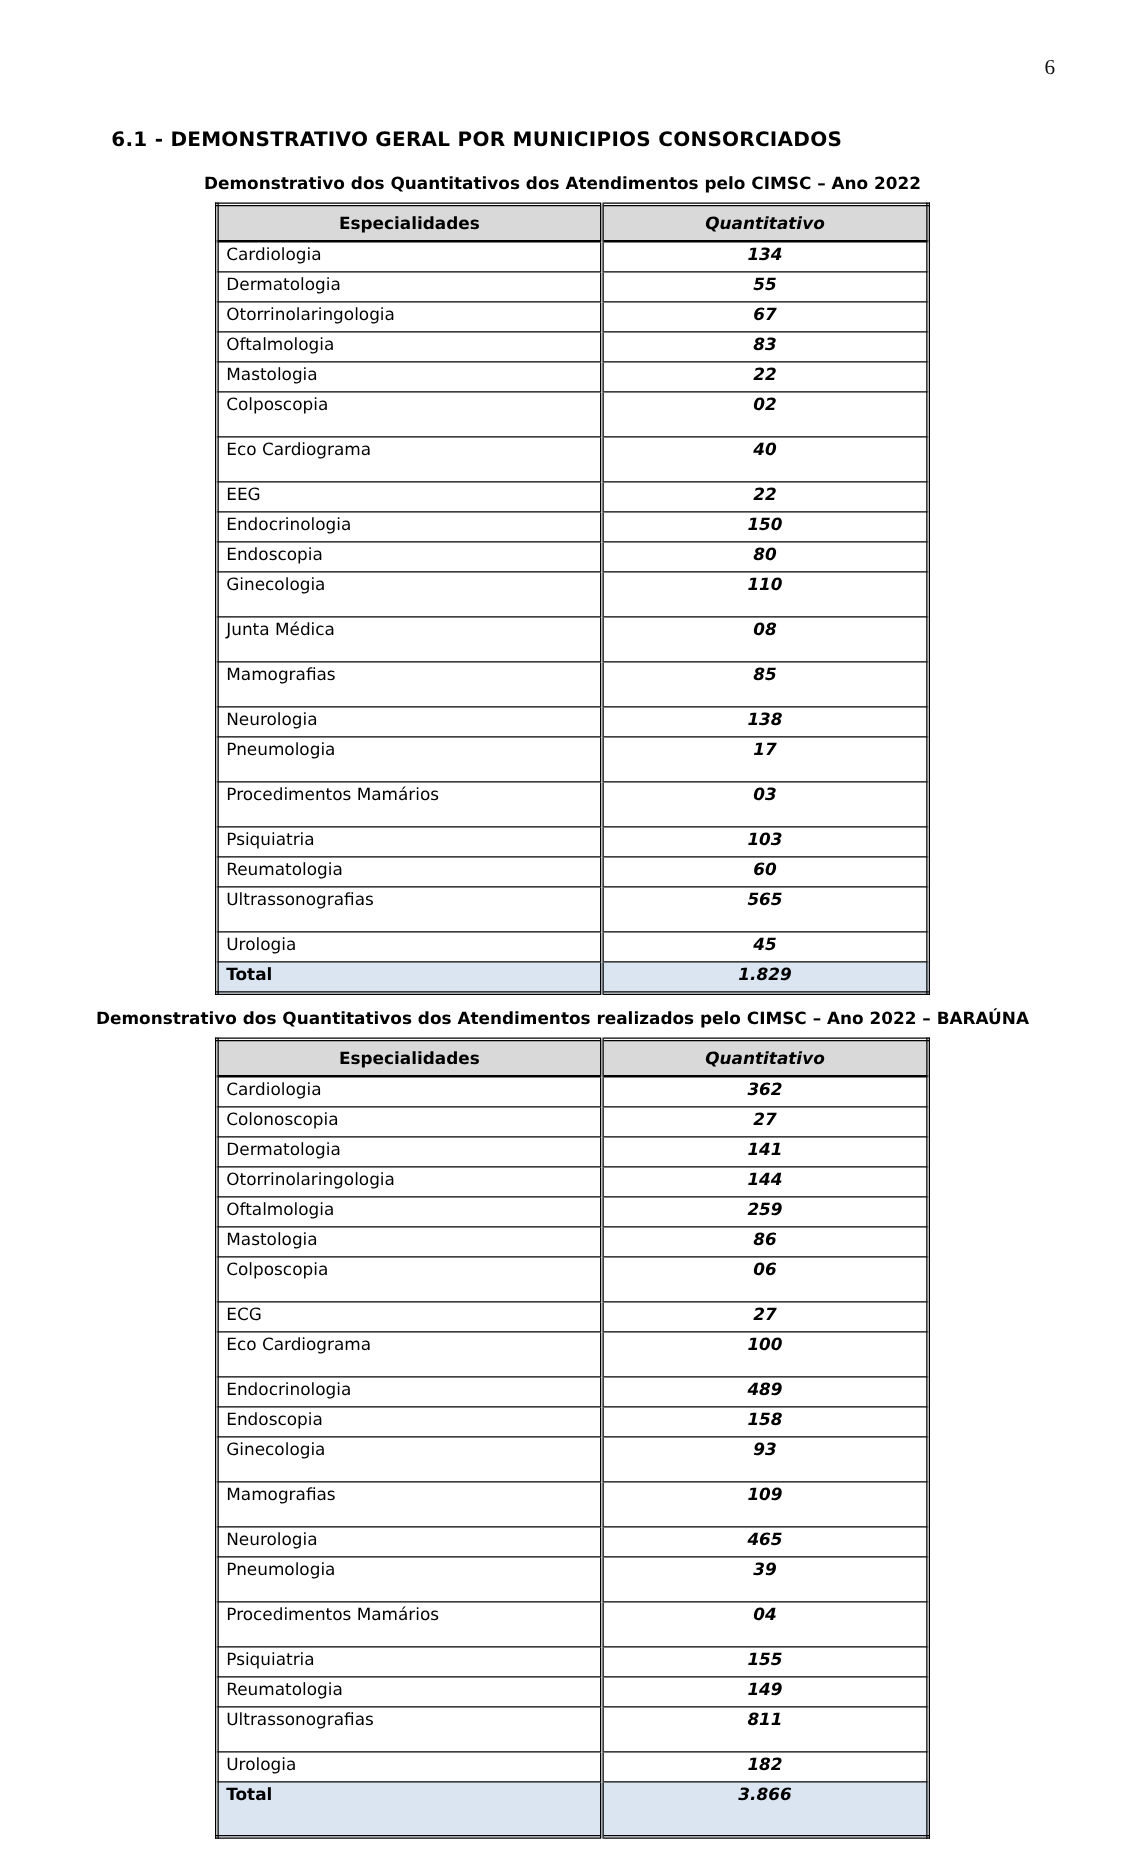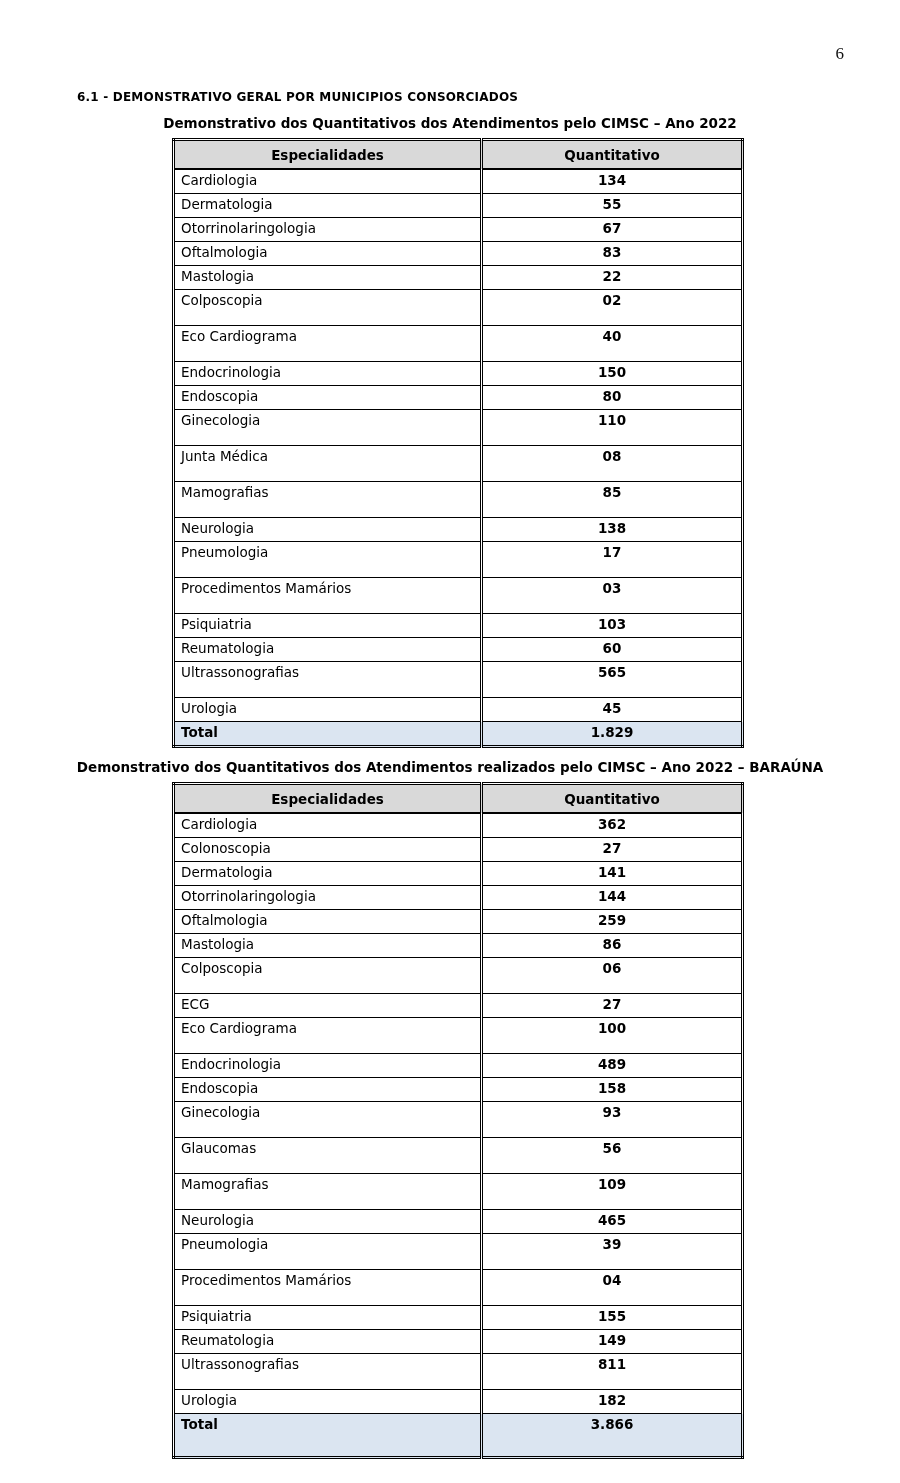--- a/index.html
+++ b/index.html
@@ -18,23 +18,23 @@
   }
   .page-number {
     position: absolute;
     top: 44px;
     right: 56px;
     font-family: "Liberation Serif", serif;
     font-size: 17px;
     color: #111;
   }
   .heading {
-    margin: 4px;
+    margin: 16px;
     padding: 86px 0 0 73px;
-    font-size: 12px;
+    font-size: 16px;
     font-weight: bold;
     letter-spacing: 0.2px;
   }
   .table-section .tbl-title {
     margin-top: 9px;
     text-align: center;
     font-size: 13.5px;
     font-weight: bold;
     line-height: 21px;
   }
@@ -53,20 +53,21 @@
     background: var(--header-bg, #d9d9d9);
     border-bottom: 2px solid #000;
     font-size: 13.5px;
     font-weight: bold;
     text-align: center;
     height: 27px;
     padding: 0;
   }
   table.tbl th.qty, table.tbl td.qty {
     border-left: 3px double #000;
+    font-style: italic;
   }
   table.tbl td {
     border-top: 1px solid #000;
     font-size: 13.5px;
     vertical-align: top;
     height: 21px;
     padding: 2px 0 0 0;
     line-height: 17px;
   }
   table.tbl td.spec { padding-left: 6px; }
@@ -125,20 +126,24 @@
           </tr>
           <tr class="tall">
             <td class="spec">Colposcopia</td>
             <td class="qty">02</td>
           </tr>
           <tr class="tall">
             <td class="spec">Eco Cardiograma</td>
             <td class="qty">40</td>
           </tr>
           <tr>
+            <td class="spec">EEG</td>
+            <td class="qty">22</td>
+          </tr>
+          <tr>
             <td class="spec">Endocrinologia</td>
             <td class="qty">150</td>
           </tr>
           <tr>
             <td class="spec">Endoscopia</td>
             <td class="qty">80</td>
           </tr>
           <tr class="tall">
             <td class="spec">Ginecologia</td>
             <td class="qty">110</td>
@@ -245,24 +250,20 @@
           </tr>
           <tr>
             <td class="spec">Endoscopia</td>
             <td class="qty">158</td>
           </tr>
           <tr class="tall">
             <td class="spec">Ginecologia</td>
             <td class="qty">93</td>
           </tr>
           <tr class="tall">
-            <td class="spec">Glaucomas</td>
-            <td class="qty">56</td>
-          </tr>
-          <tr class="tall">
             <td class="spec">Mamografias</td>
             <td class="qty">109</td>
           </tr>
           <tr>
             <td class="spec">Neurologia</td>
             <td class="qty">465</td>
           </tr>
           <tr class="tall">
             <td class="spec">Pneumologia</td>
             <td class="qty">39</td>

